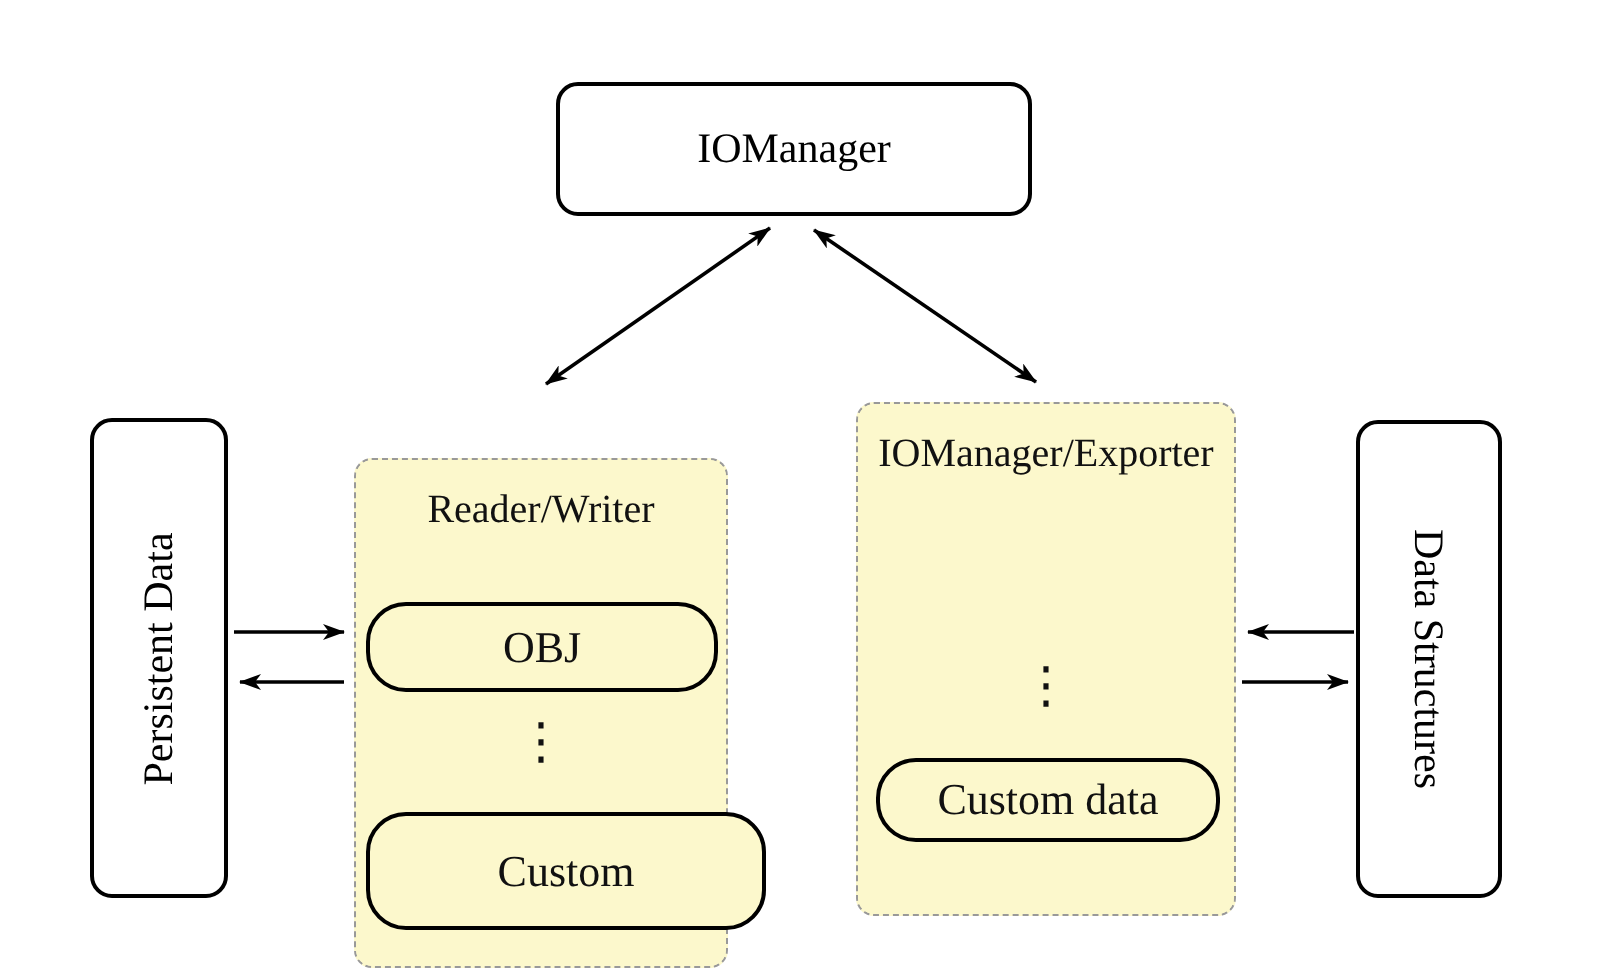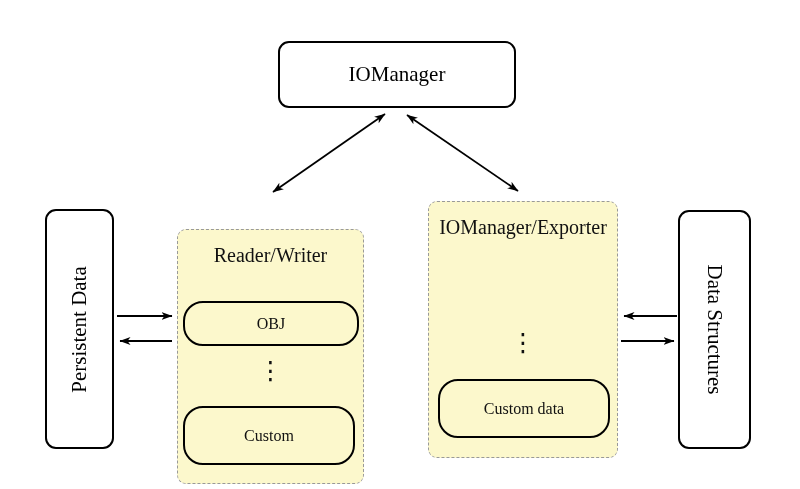--- a/index.html
+++ b/index.html
@@ -50,27 +50,27 @@
     white-space: nowrap;
   }
   .inner-node {
     position: absolute;
     background: var(--group-fill, #fcf8cc);
     border: 2.5px solid var(--node-border, #000);
     border-radius: 20px;
     display: flex; flex-direction: column;
     align-items: center; justify-content: center;
     box-sizing: border-box;
-    font-size: 16px; line-height: 26px; color: #111;
+    font-size: 22px; line-height: 26px; color: #111;
     text-align: center;
   }
   .group-left  .inner-top    { left: 5px; top: 71px;  width: 176px; height: 45px; }
-  .group-left  .inner-bottom { left: 5px; top: 176px; width: 172px; height: 59px; }
+  .group-left  .inner-bottom { left: 5px; top: 176px; width: 200px; height: 59px; }
   .group-right .inner-top    { left: 9px; top: 72px;  width: 172px; height: 45px; }
-  .group-right .inner-bottom { left: 9px; top: 177px; width: 172px; height: 59px; gap: 12px; }
+  .group-right .inner-bottom { left: 9px; top: 177px; width: 172px; height: 42px; gap: 12px; }
   .vdots {
     position: absolute; left: 0; right: 0; top: 126px;
     text-align: center;
     font-family: "DejaVu Sans", sans-serif;
     font-size: 25px; line-height: 30px; color: #111;
   }
 </style>
 </head>
 <body>
 

